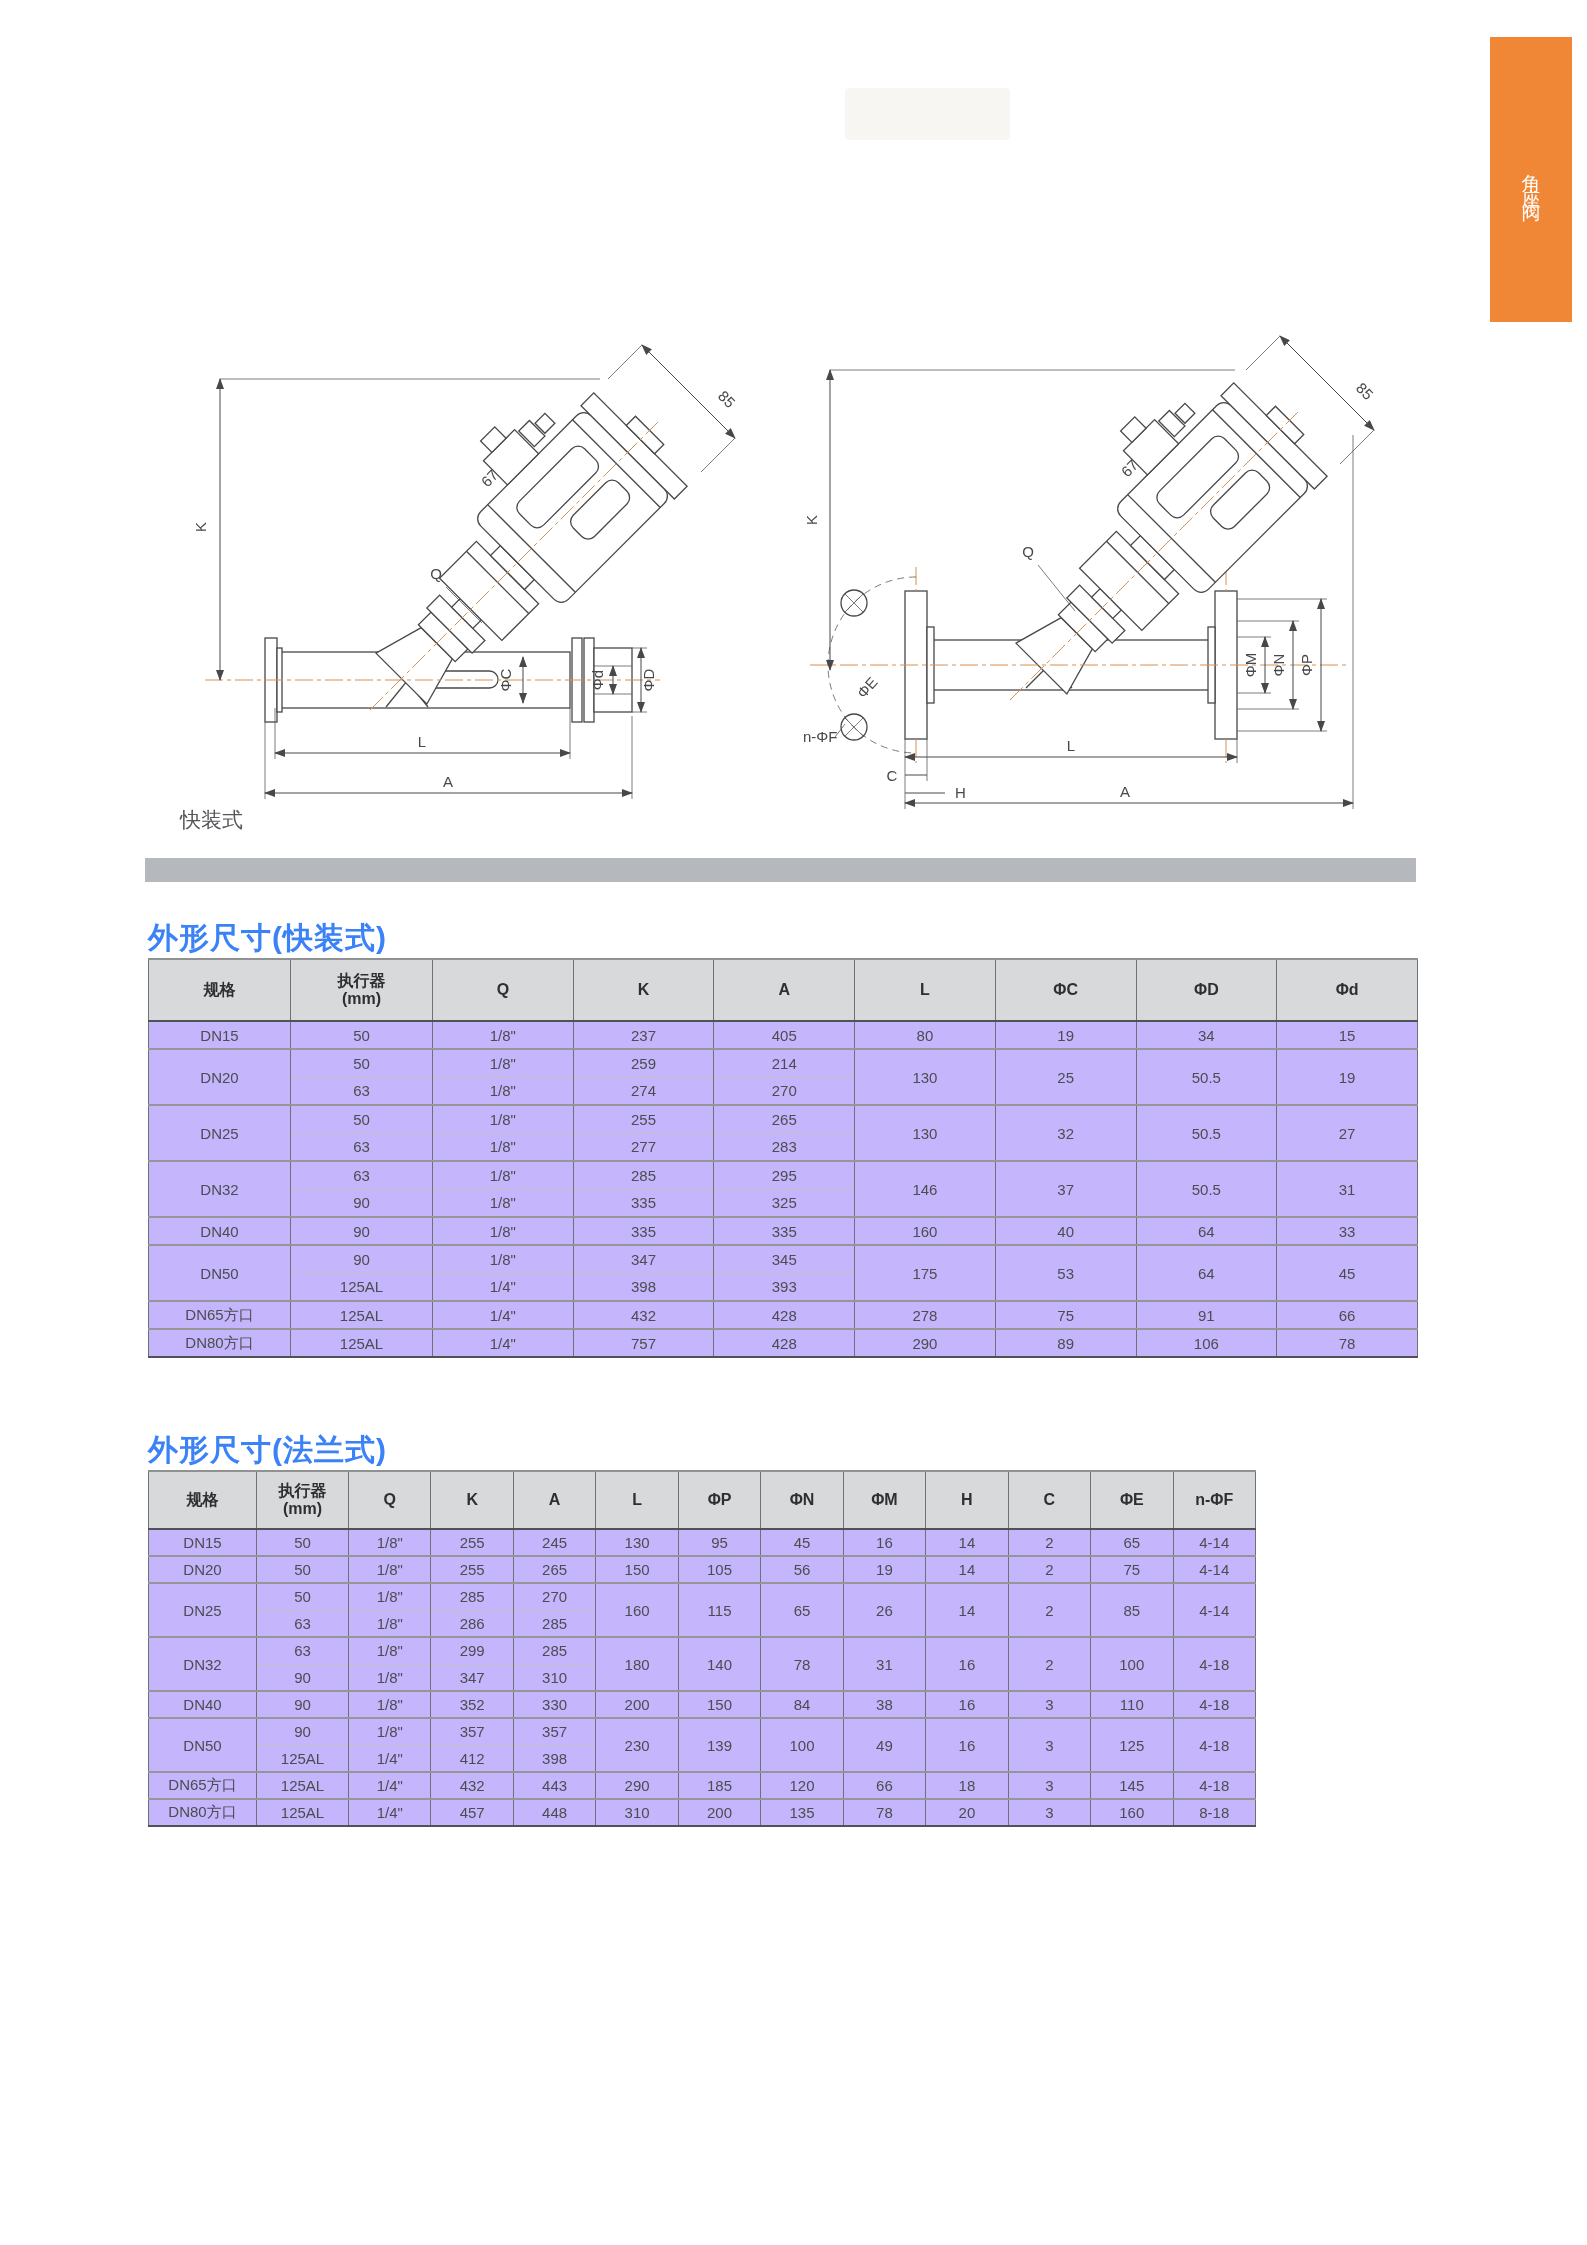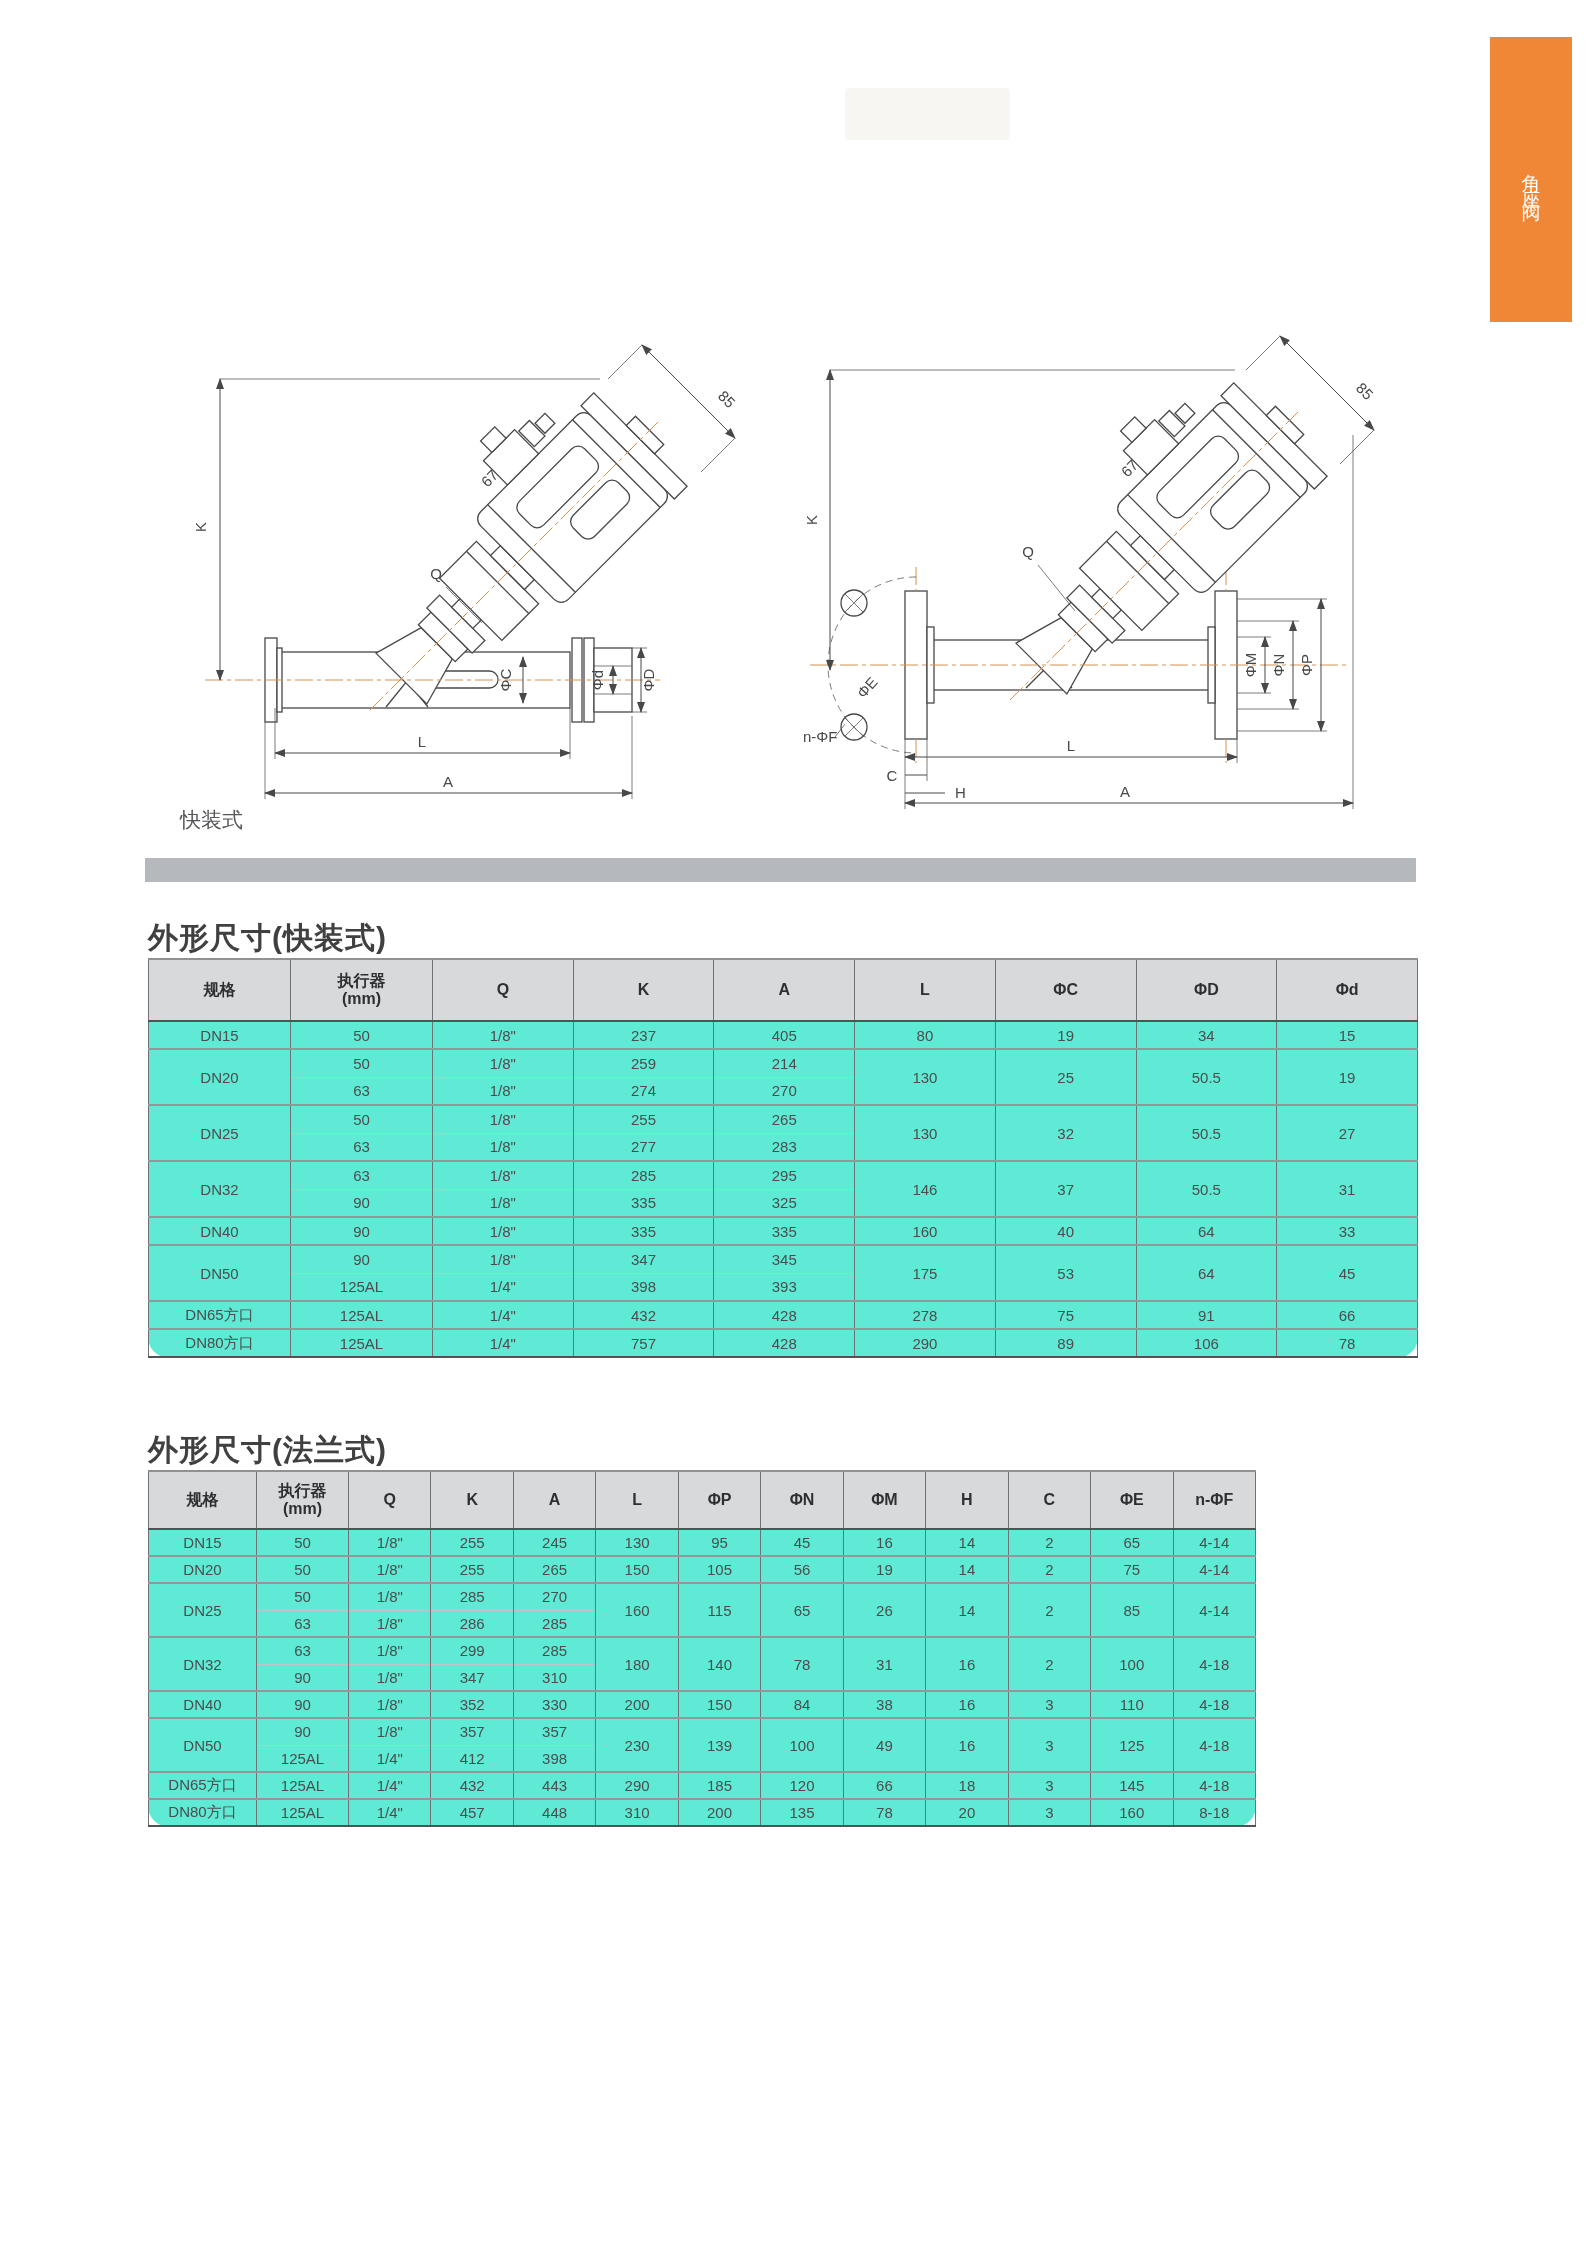--- a/index.html
+++ b/index.html
@@ -17,26 +17,26 @@
   .nofill{fill:none;stroke:#47484a;stroke-width:1.3;}
   .cl{stroke:#d7904e;stroke-width:1;stroke-dasharray:18 4 4 4;fill:none;}
   .thin{stroke:#5a5b5e;stroke-width:0.8;fill:none;}
   .dash{stroke-dasharray:7 5;}
   .dim{stroke:#47484a;stroke-width:1;fill:none;}
   .arr2{marker-start:url(#as);marker-end:url(#ae);}
   .lbl{font-family:"Liberation Sans",sans-serif;font-size:15px;fill:#47484a;}
   .caption{position:absolute;top:806px;font-size:21px;color:#55565a;}
   .divider{position:absolute;left:145px;top:858px;width:1271px;height:24px;background:#b5b9be;}
   
-  .sec-title{position:absolute;left:148px;font-size:30px;font-weight:bold;color:#404040;letter-spacing:1px;}
+  .sec-title{position:absolute;left:148px;font-size:30px;font-weight:bold;color:#3b82f6;letter-spacing:1px;}
   #title1{top:918px;}
   #title2{top:1430px;text-align:right;}
   
-  table{border-collapse:collapse;table-layout:fixed;position:absolute;background:#5eead4;
-        border-right:1px solid #6f7174;border-bottom:2px solid #515254;border-radius:21px;}
+  table{border-collapse:collapse;table-layout:fixed;position:absolute;background:#c4b5fd;
+        border-right:1px solid #6f7174;border-bottom:2px solid #515254;}
   #t1{left:148px;top:958px;width:1270px;}
   #t2{left:148px;top:1470px;width:1108px;}
   th{background:#d8d9da;font-size:16px;font-weight:bold;color:#2e2f31;border-left:1px solid #6f7174;
      border-bottom:2px solid #515254;border-top:2px solid #8f9193;white-space:pre-line;
      padding:4px 2px;line-height:1.15;text-align:center;}
   td{font-size:15px;color:#4c4d4f;text-align:center;border-left:1px solid #6f7174;
      border-top:1px solid #c2c3c5;padding:0;}
   tr.gs td{border-top:2px solid #949698;}
   #t1 thead tr{height:62px;} #t2 thead tr{height:58px;}
   #t1 tbody tr{height:28px;} #t2 tbody tr{height:27px;}

